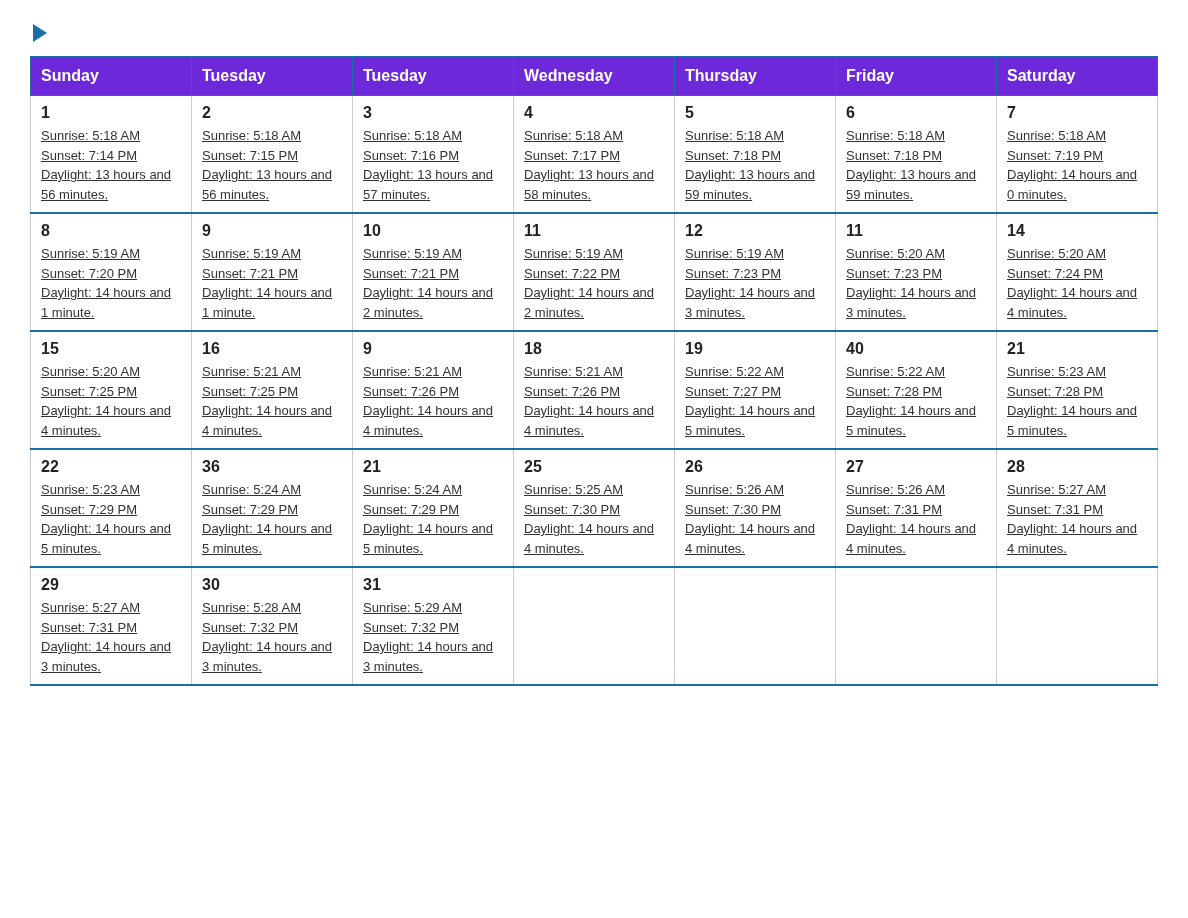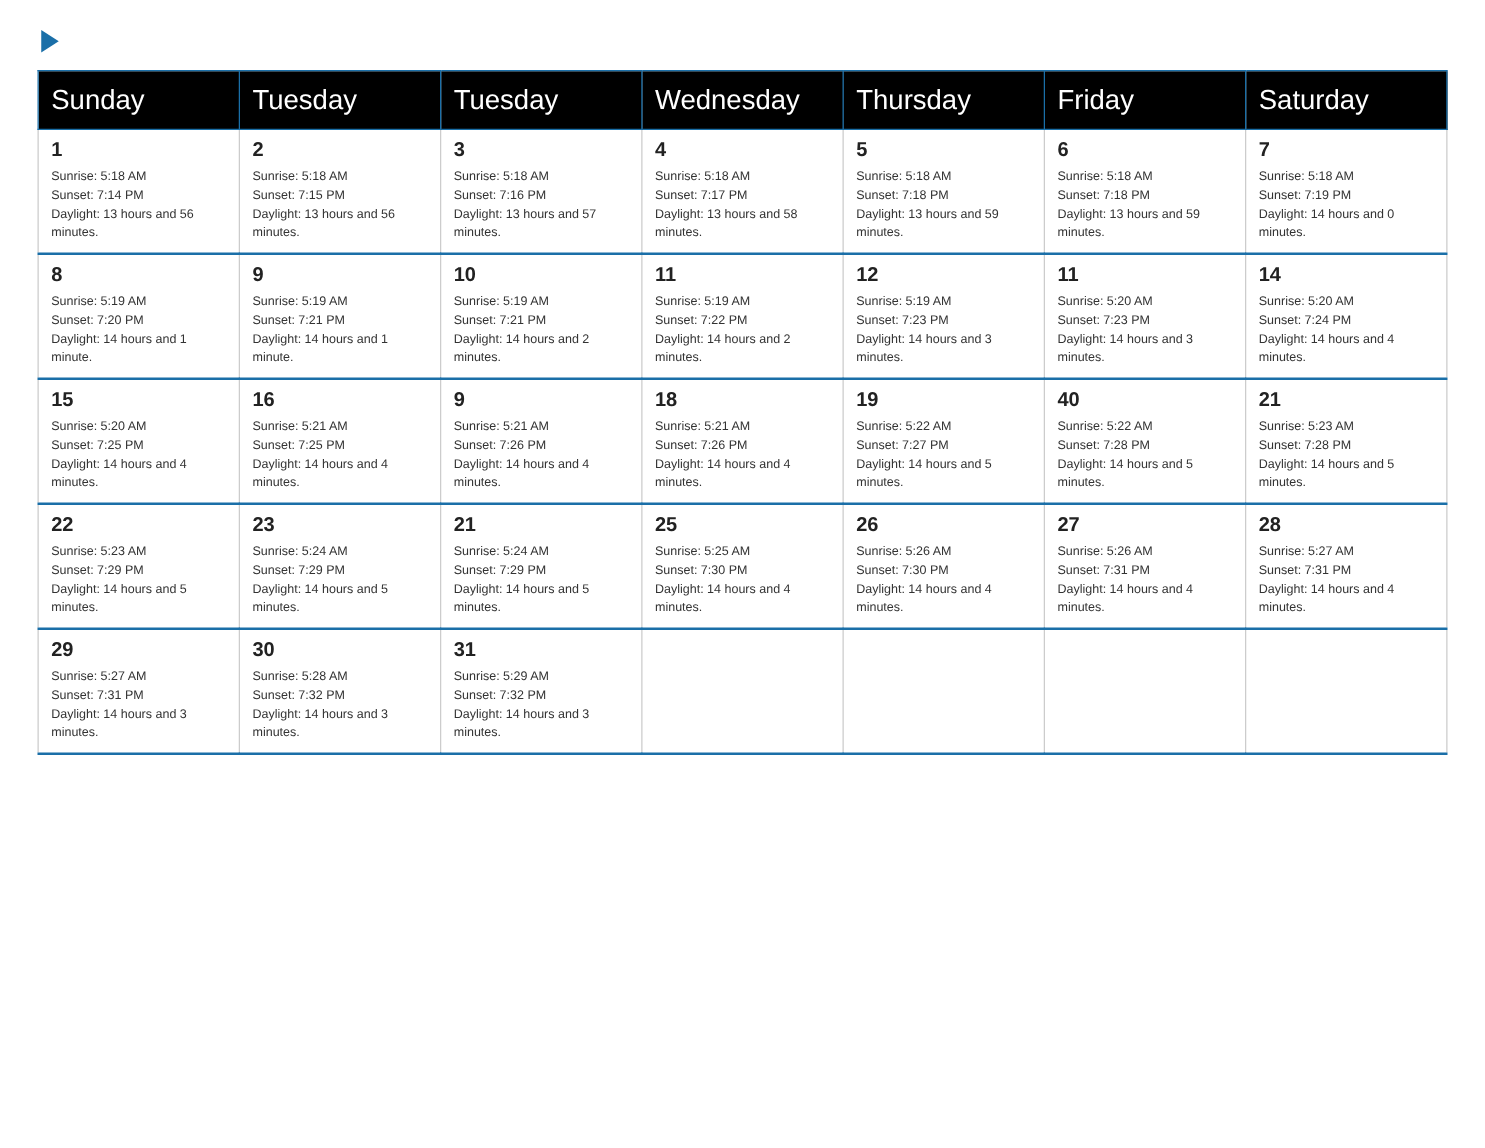--- a/index.html
+++ b/index.html
@@ -51,25 +51,25 @@
       color: #333;
       font-weight: normal;
       margin-top: 4px;
     }
     table {
       width: 100%;
       border-collapse: collapse;
       table-layout: fixed;
     }
     thead tr th {
-      background-color: #000000;
+      background-color: #6d28d9;
       color: #fff;
       padding: 10px 10px 10px 10px;
-      font-size: 22px;
-      font-weight: normal;
+      font-size: 16px;
+      font-weight: bold;
       text-align: left;
       border: 1px solid #1a6fa8;
     }
     tbody tr td {
       vertical-align: top;
       padding: 8px 10px;
       border-left: 1px solid #ccc;
       border-right: 1px solid #ccc;
       border-bottom: 1px solid #ccc;
       font-size: 13px;
@@ -84,23 +84,24 @@
       border-left: 1px solid #ccc;
     }
     .day-number {
       font-size: 16px;
       font-weight: bold;
       color: #222;
       margin-bottom: 4px;
       display: block;
     }
     .day-info {
-      font-size: 10px;
+      font-size: 13px;
       line-height: 1.5;
       color: #333;
+      text-decoration: underline;
     }
     .empty-cell {
       background: #fff;
     }
     .logo-block {
       display: flex;
       flex-direction: column;
       align-items: flex-start;
     }
     .logo-row1 {
@@ -234,21 +235,21 @@
           <span class="day-number">21</span>
           <div class="day-info">Sunrise: 5:23 AM<br>Sunset: 7:28 PM<br>Daylight: 14 hours and 5 minutes.</div>
         </td>
       </tr>
       <tr>
         <td>
           <span class="day-number">22</span>
           <div class="day-info">Sunrise: 5:23 AM<br>Sunset: 7:29 PM<br>Daylight: 14 hours and 5 minutes.</div>
         </td>
         <td>
-          <span class="day-number">23</span>
+          <span class="day-number">36</span>
           <div class="day-info">Sunrise: 5:24 AM<br>Sunset: 7:29 PM<br>Daylight: 14 hours and 5 minutes.</div>
         </td>
         <td>
           <span class="day-number">21</span>
           <div class="day-info">Sunrise: 5:24 AM<br>Sunset: 7:29 PM<br>Daylight: 14 hours and 5 minutes.</div>
         </td>
         <td>
           <span class="day-number">25</span>
           <div class="day-info">Sunrise: 5:25 AM<br>Sunset: 7:30 PM<br>Daylight: 14 hours and 4 minutes.</div>
         </td>

